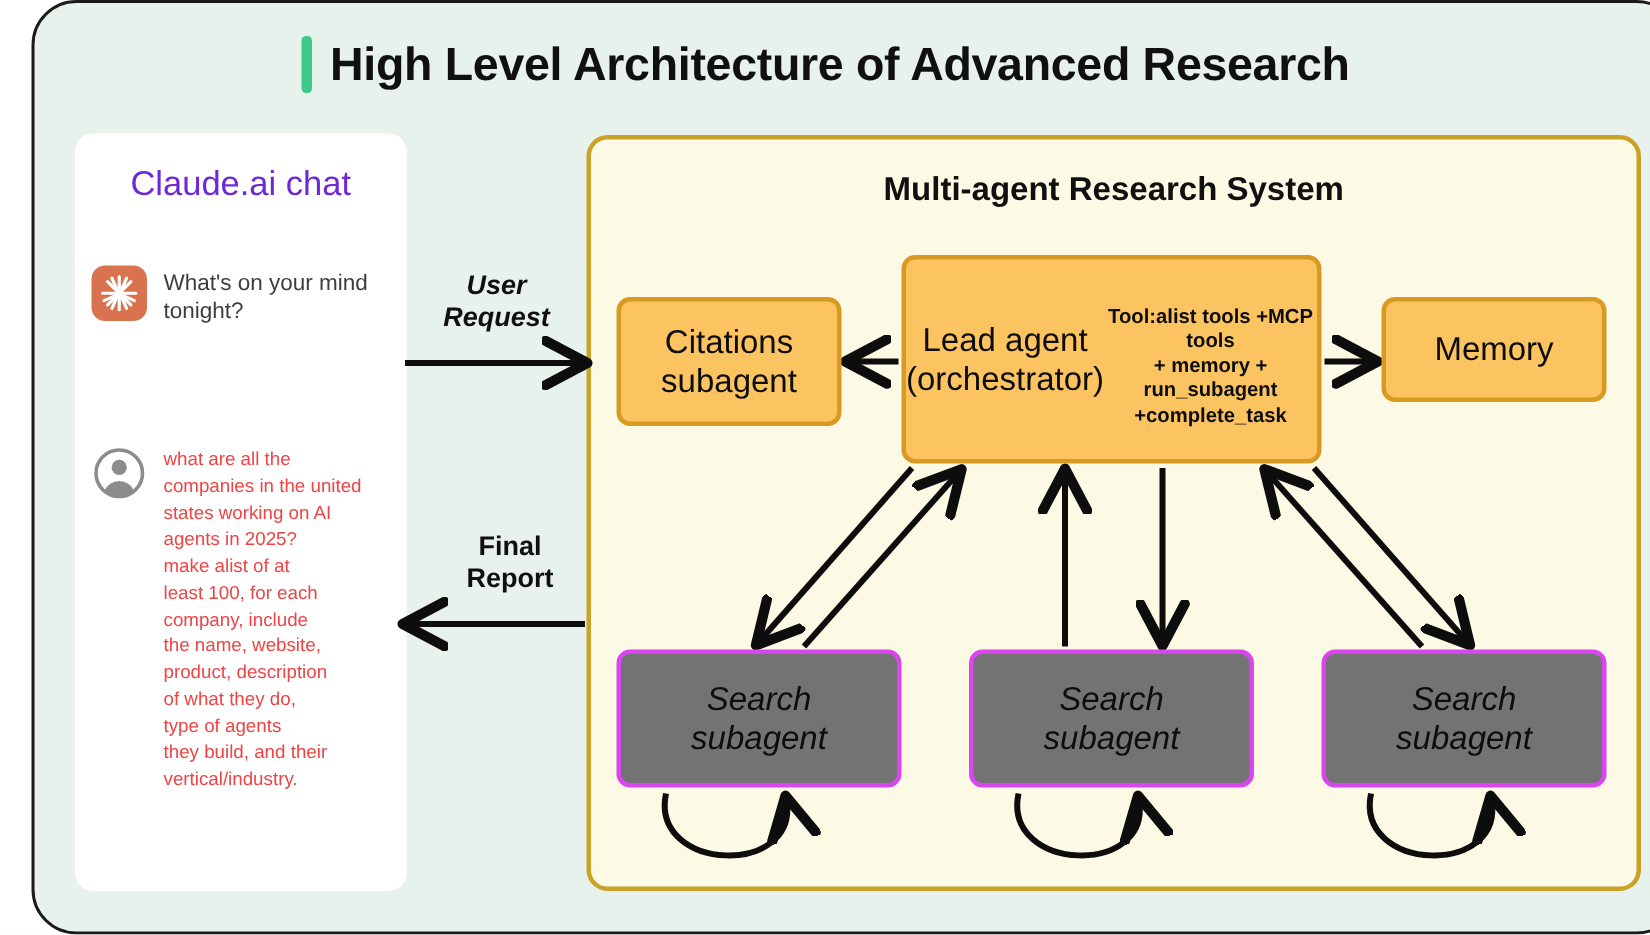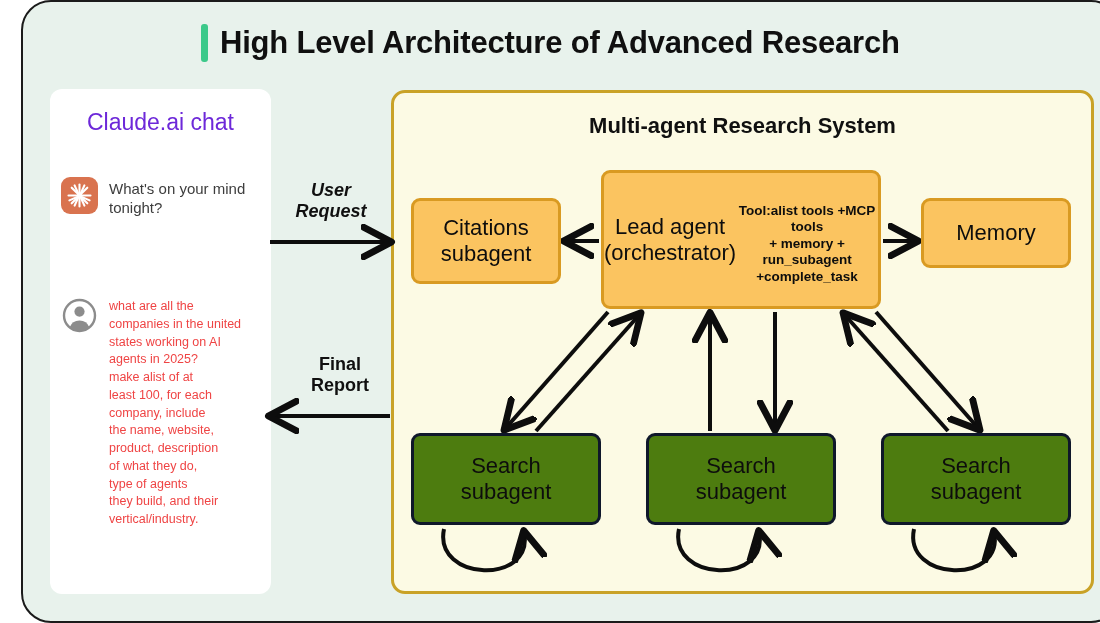--- a/index.html
+++ b/index.html
@@ -143,22 +143,23 @@
     justify-content: center;
     text-align: center;
     border-radius: 9px;
     z-index: 3;
   }
   .node-orange {
     background: #fbc460;
     border: 3px solid #d99a22;
   }
   .node-green {
-    background: #4d7c0f;
-    border: 3px solid #0f172a;
+    background: #737373;
+    border: 3px solid #d946ef;
+    font-style: italic;
   }
   .node-title {
     font-size: 22px;
     font-weight: 400;
     color: #0d0d0d;
     line-height: 1.16;
     white-space: pre-line;
   }
   .node-sub {
     font-size: 13.5px;

